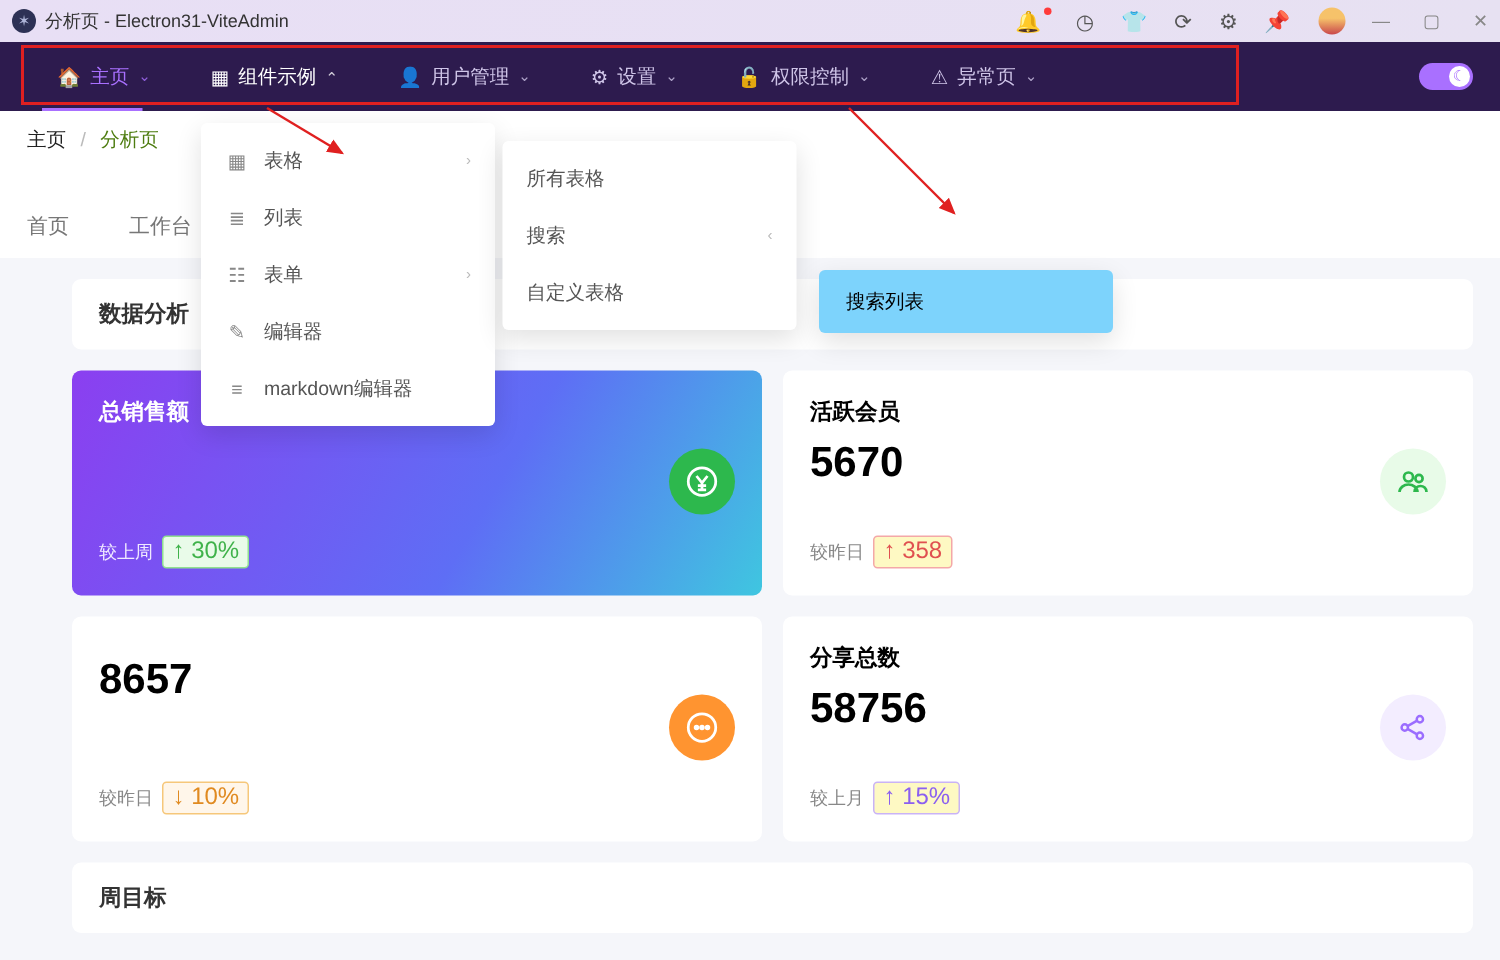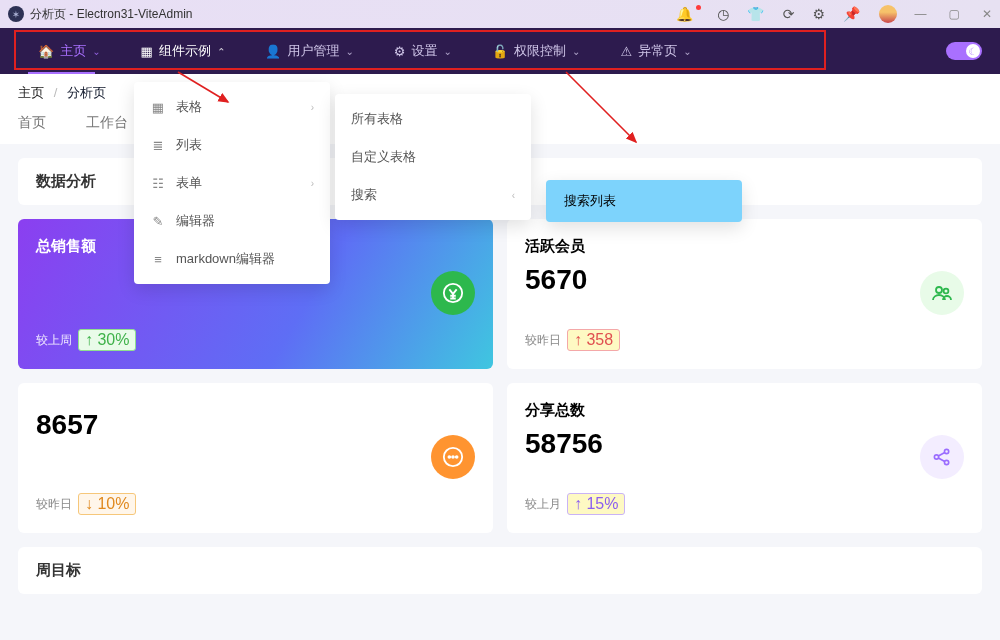--- a/index.html
+++ b/index.html
@@ -24,28 +24,28 @@
   .nav-item .chev { font-size:10px; opacity:.8;}
   .nav-item.open .chev { transform: rotate(180deg); color:#fff;}
   .nav-item.open { color:#fff;}
   .toggle { margin-left:auto; width:36px; height:18px; background:#a970ff; border-radius:10px; position:relative;}
   .toggle .knob { width:14px; height:14px; background:#fff; border-radius:50%; position:absolute; top:2px; right:2px; display:flex;align-items:center;justify-content:center;color:#a970ff;font-size:10px;}
   .annot-box { position:absolute; border:2px solid #e02020; top:2px; left:14px; width:812px; height:40px; pointer-events:none;}
 
   
   .crumbbar { background:#fff; padding: 10px 18px 6px; font-size:13px; color:#222;}
   .crumbbar .sep { color:#bbb; margin:0 6px;}
-  .crumbbar .cur { color:#0f172a;}
+  .crumbbar .cur { color:#4d7c0f;}
 
   
   .tabrow { background:#fff; padding: 6px 18px 12px; display:flex; gap:40px; font-size:14px; color:#777;}
-  .tabrow .tab { cursor:pointer;}
-
-  
-  .content { padding: 14px 18px 0; display:flex; flex-direction:column; gap:14px;}
+  .tabrow .tab { cursor:pointer;margin-top:28px;}
+
+  
+  .content { padding: 14px 18px 0; display:flex; flex-direction:column; gap:14px;margin-left:30px;}
   .section-head { background:#fff; border-radius:6px; padding: 14px 18px; font-size:15px; font-weight:600; color:#333;}
   .cards { display:grid; grid-template-columns: 1fr 1fr; gap:14px;}
   .card { background:#fff; border-radius:6px; padding: 18px; position:relative; min-height:150px; display:flex; flex-direction:column; justify-content:space-between;}
   .card.grad { background: linear-gradient(120deg,#8b3ff0 0%, #5e6ef5 60%, #3fc6e0 100%); color:#fff;}
   .card .label { font-size:15px; font-weight:600;}
   .card .value { font-size:28px; font-weight:700; margin-top:8px;}
   .card .compare { font-size:12px; margin-top:10px; display:flex; align-items:center; gap:6px;text-align:right;}
   .card .badge { border:1px solid; border-radius:3px; padding:1px 6px; font-size:16px;}
   .card .badge.up-green { background:#e9fbe9; border-color:#8fe08f; color:#3fb24a;}
   .card .badge.up-red { background:#fef9c3; border-color:#f4a8a8; color:#e05050;}
@@ -244,25 +244,25 @@
       <span class="micon">≡</span>
       <span>markdown编辑器</span>
     </div>
 </div>
 
 <div class="menu menu2">
   <div class="mitem">
       <span>所有表格</span>
     </div>
   <div class="mitem">
-      <span>自定义表格</span>
-    </div>
-  <div class="mitem">
       <span>搜索</span>
       <span class="arrow">‹</span>
+    </div>
+  <div class="mitem">
+      <span>自定义表格</span>
     </div>
 </div>
 
 <div class="submenu-label">
   <span>搜索列表</span>
 </div>
 
 <svg class="arrows" width="1000" height="640">
   <defs>
       <marker id="ah" markerWidth="8" markerHeight="8" refX="6" refY="3" orient="auto">

